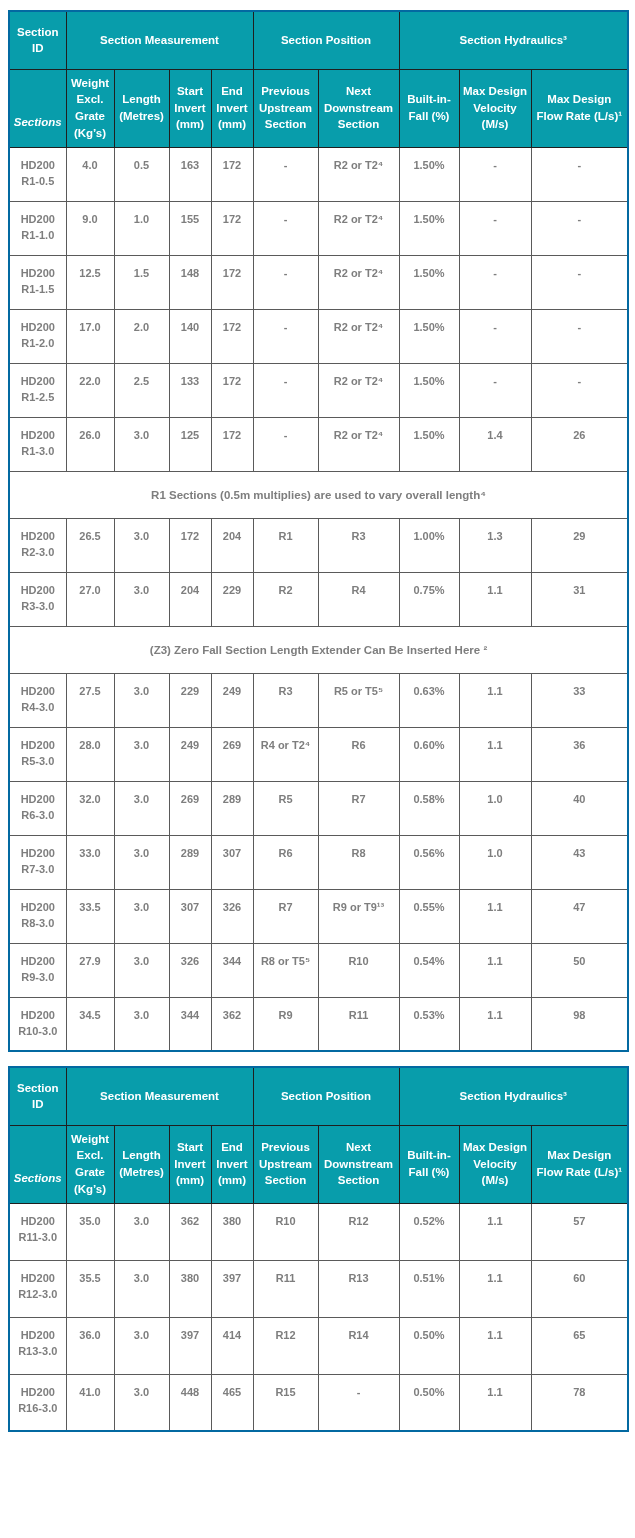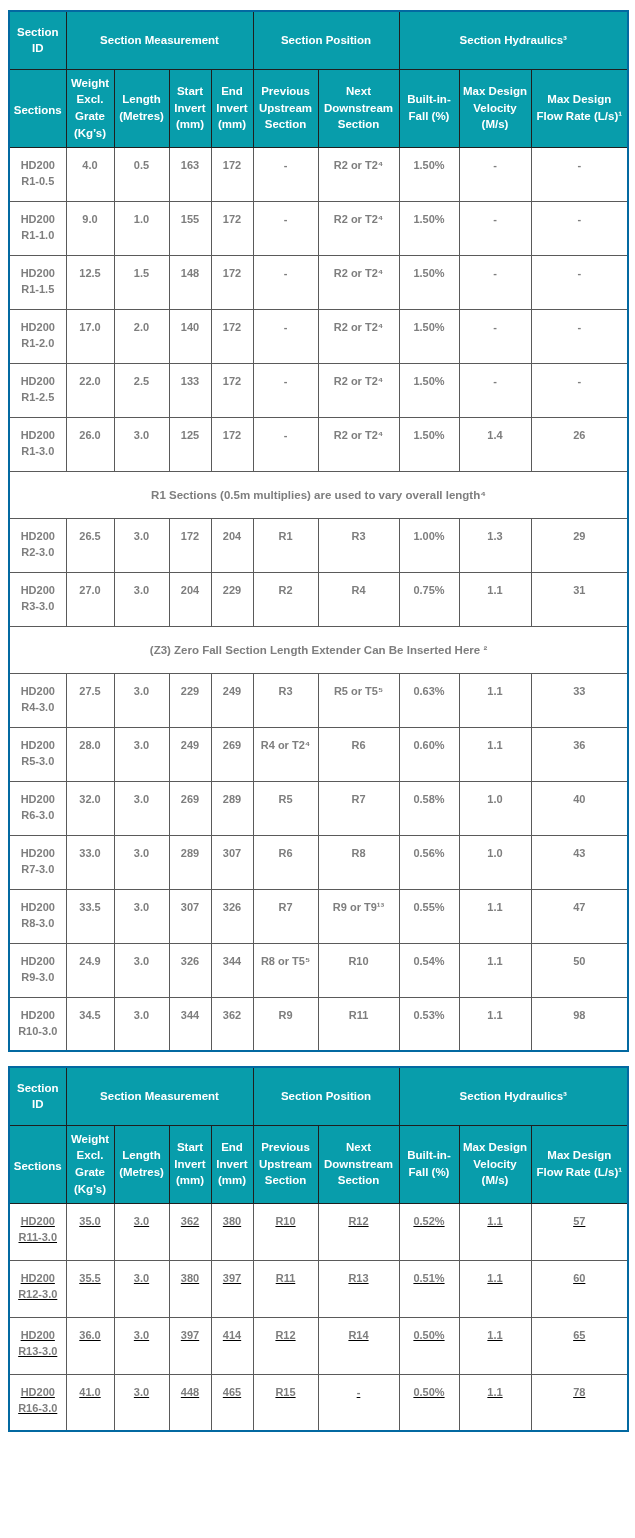--- a/index.html
+++ b/index.html
@@ -45,25 +45,26 @@
     text-align: center;
     vertical-align: middle;
     padding: 4px 3px;
     line-height: 1.45;
   }
   tr.group-row { height: 58px; }
   tr.col-row   { height: 78px; }
   
   tr.col-row th.col-0 {
     vertical-align: bottom;
-    padding-bottom: 28px;
+    padding-bottom: 16px;
+    font-style: italic;
   }
 
   tr.data-row { height: 54px; margin-top: 40px; }
-  table[data-table="1"] tr.data-row { height: 57px; text-decoration: underline; }
+  table[data-table="1"] tr.data-row { height: 57px; }
   tr.note-row { height: 38px; }
 
   td.data-cell {
     border: 1px solid #5a5a5a;
     color: #7e7e7e;
     font-size: 11px;
     font-weight: 700;
     text-align: center;
     vertical-align: top;
     padding: 9px 3px 0 3px;
@@ -275,21 +276,21 @@
           <td class="data-cell col-3">307</td>
           <td class="data-cell col-4">326</td>
           <td class="data-cell col-5">R7</td>
           <td class="data-cell col-6">R9 or T9¹³</td>
           <td class="data-cell col-7">0.55%</td>
           <td class="data-cell col-8">1.1</td>
           <td class="data-cell col-9">47</td>
         </tr>
         <tr class="data-row">
           <td class="data-cell col-0">HD200 R9-3.0</td>
-          <td class="data-cell col-1">24.9</td>
+          <td class="data-cell col-1">27.9</td>
           <td class="data-cell col-2">3.0</td>
           <td class="data-cell col-3">326</td>
           <td class="data-cell col-4">344</td>
           <td class="data-cell col-5">R8 or T5⁵</td>
           <td class="data-cell col-6">R10</td>
           <td class="data-cell col-7">0.54%</td>
           <td class="data-cell col-8">1.1</td>
           <td class="data-cell col-9">50</td>
         </tr>
         <tr class="data-row">

